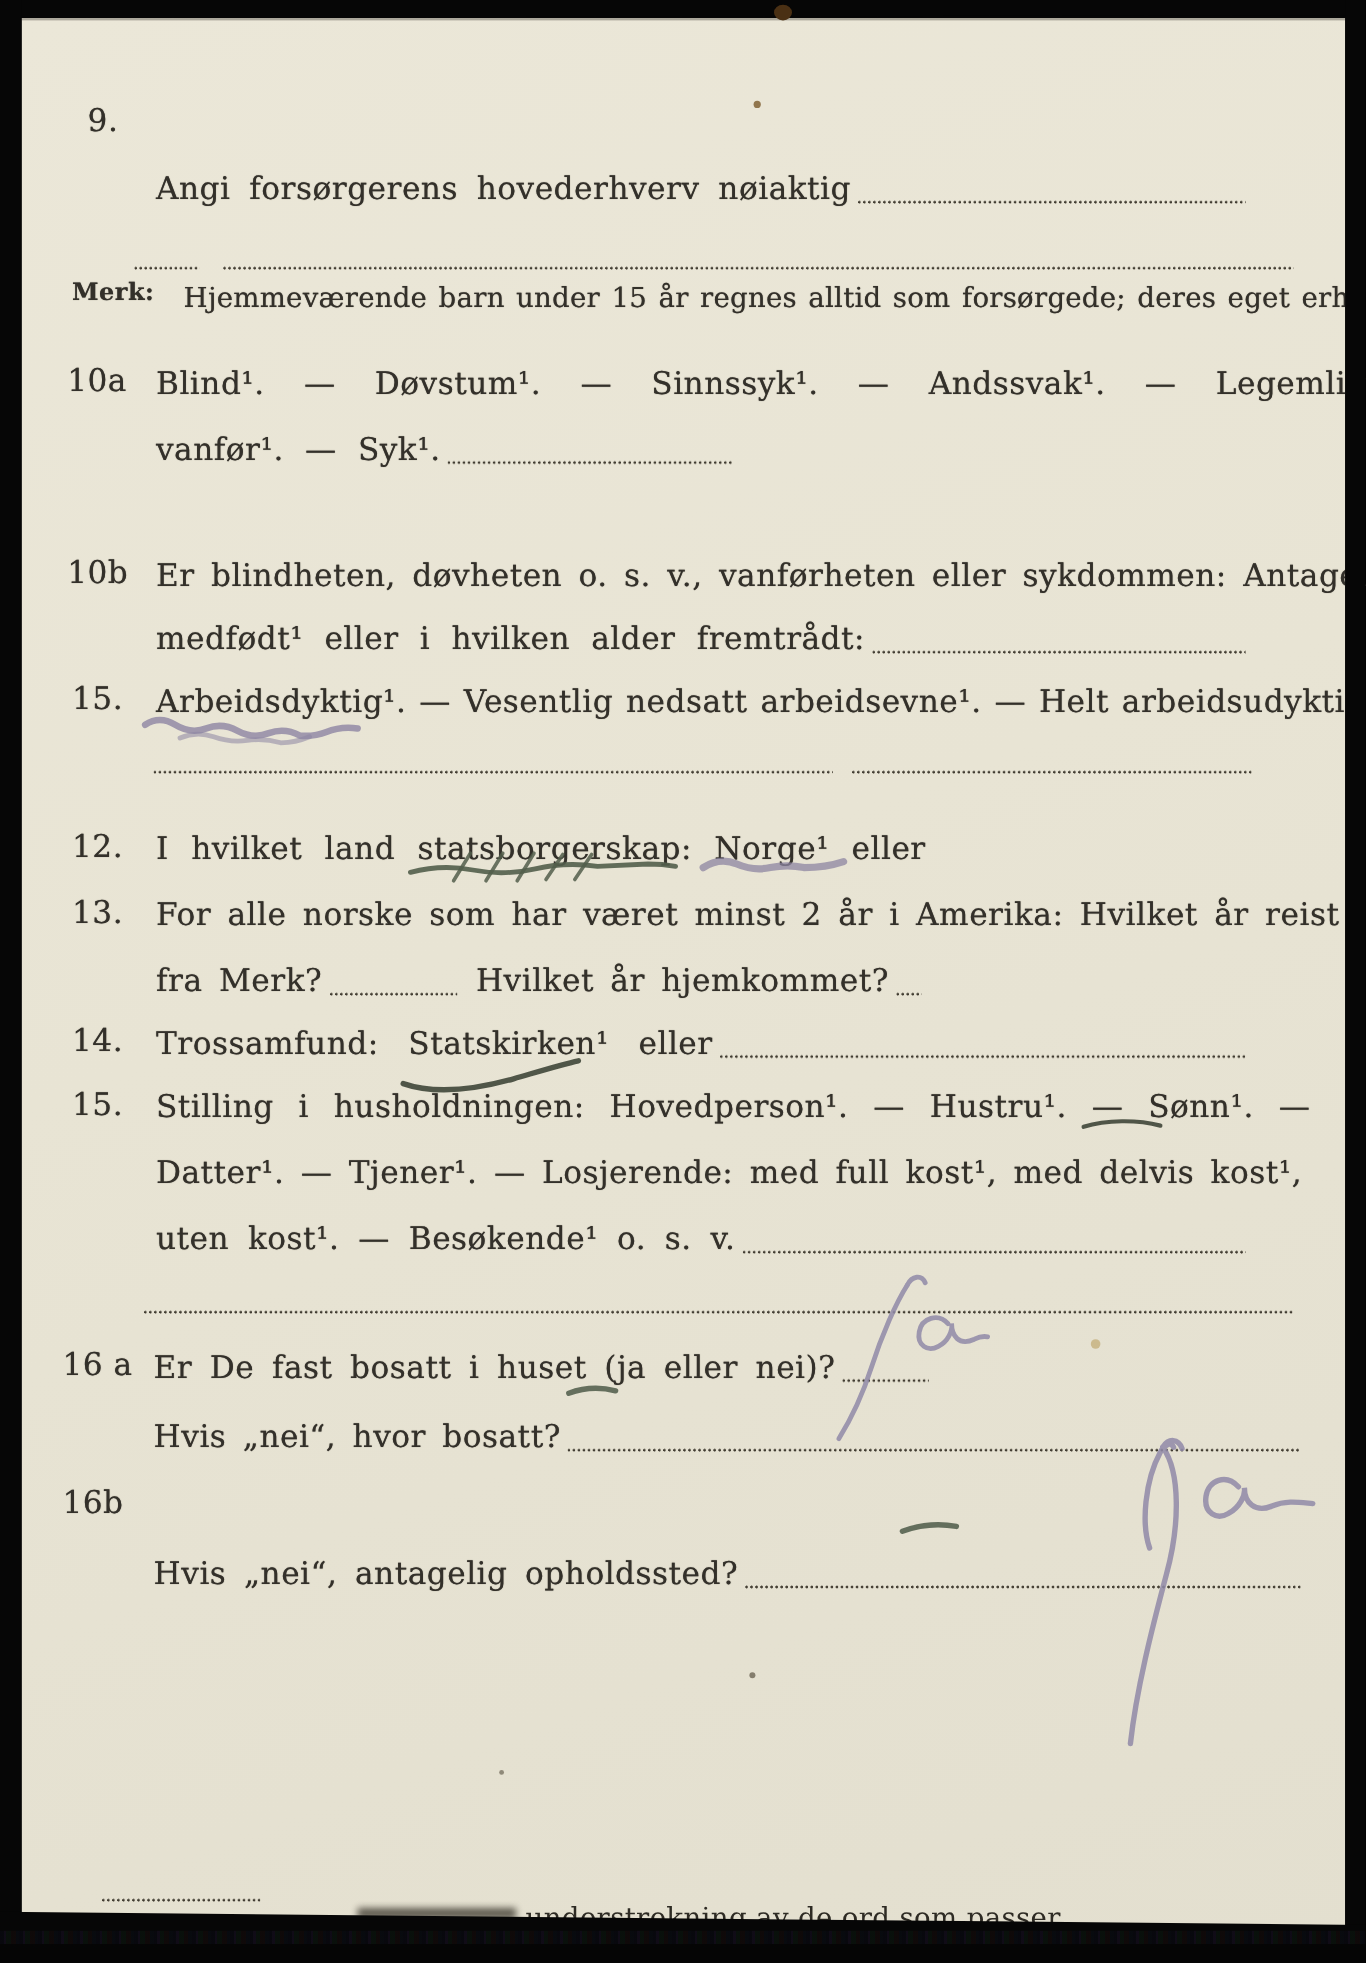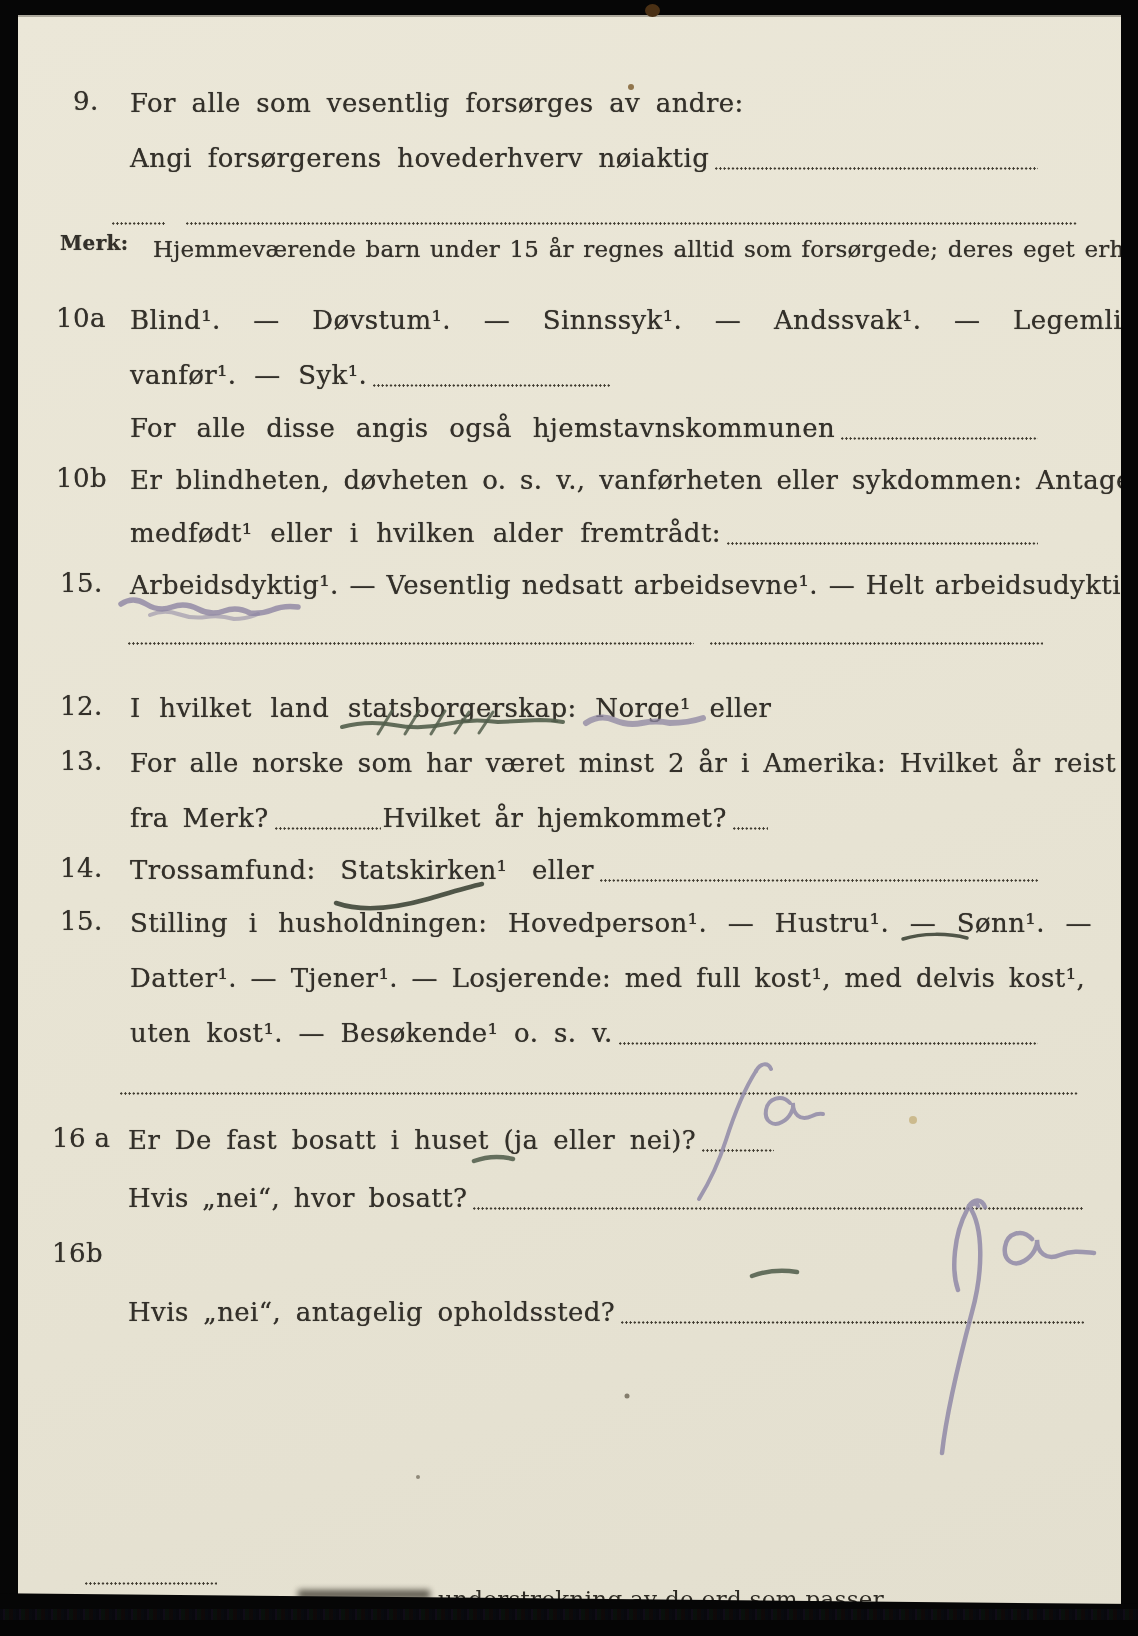--- a/index.html
+++ b/index.html
@@ -16,21 +16,21 @@
        text-shadow:0 0 .7px rgba(46,42,34,.75);}
   .dots{flex:1 1 auto;align-self:flex-end;height:3px;margin:0 2px 5px 6px;
         background-image:radial-gradient(circle at 1.2px 1.5px, rgba(56,51,40,.95) 1px, transparent 1.3px);
         background-size:4.2px 3px;background-repeat:repeat-x;}
   .dots-fixed{width:106px;flex:0 0 auto;}
   .dotline{position:absolute;height:3px;z-index:2;
         background-image:radial-gradient(circle at 1.2px 1.5px, rgba(56,51,40,.95) 1px, transparent 1.3px);
         background-size:4.2px 3px;background-repeat:repeat-x;}
   .merk-label{font-weight:bold;font-size:20px;}
   .merk-text{font-size:23px;letter-spacing:.2px;}
-  .gap12{text-align:right;}
+  .gap12{margin-left:14px;text-align:right;}
   .marks{position:absolute;left:0;top:0;z-index:3;pointer-events:none;}
   .edge{position:absolute;background:#060606;z-index:5;}
   .edge-top{left:0;top:0;width:1138px;height:15px;transform:rotate(-0.12deg);transform-origin:0 100%;}
   .edge-left{left:0;top:0;width:18px;height:1636px;}
   .edge-right{left:1121px;top:0;width:17px;height:1636px;}
   .edge-bottom{left:-20px;top:1593px;width:1210px;height:70px;background:#060606;
                transform:rotate(0.55deg);transform-origin:0 0;position:absolute;z-index:5;}
   .edge-bottom2{left:0;top:1620px;width:1138px;height:16px;position:absolute;background:#050505;z-index:6;}
   .streaks{position:absolute;left:0;top:1609px;width:1138px;height:11px;z-index:6;opacity:.55;
         background:repeating-linear-gradient(90deg,#0a0a14 0 3px,#181024 3px 5px,#0c1810 5px 9px,#160c0c 9px 13px,#0a0e16 13px 16px);}
@@ -47,46 +47,39 @@
 </style>
 </head>
 <body>
 
 <div class="page">
 
   <div class="paper"></div>
   <div class="paper-edge"></div>
 
   <span class="num" style="left:73px;top:86px">9.</span>
-  <div class="row ws7" style="left:130px;top:86px;width:910px">
-    <span class="t">For alle som vesentlig forsørges av andre:</span>
-  </div>
   <div class="row ws7" style="left:130px;top:141px;width:910px">
     <span class="t">Angi forsørgerens hovederhverv nøiaktig</span>
     <span class="dots"></span>
   </div>
 
   <div class="dotline" style="left:112px;top:222px;width:54px"></div>
   <div class="dotline" style="left:186px;top:222px;width:892px"></div>
 
   <span class="num merk-label" style="left:60px;top:231px">Merk:</span>
   <div class="row merk-text ws2" style="left:153px;top:232px;width:890px">
     <span class="t">Hjemmeværende barn under 15 år regnes alltid som forsørgede; deres eget erhverv</span>
   </div>
 
   <span class="num" style="left:56px;top:303px">10a</span>
   <div class="row ws24" style="left:130px;top:303px;width:895px">
     <span class="t">Blind¹. — Døvstum¹. — Sinnssyk¹. — Andssvak¹. — Legemlig</span>
   </div>
   <div class="row ws9" style="left:130px;top:358px;width:482px">
     <span class="t">vanfør¹. — Syk¹.</span>
-    <span class="dots"></span>
-  </div>
-  <div class="row ws12" style="left:130px;top:411px;width:910px">
-    <span class="t">For alle disse angis også hjemstavnskommunen</span>
     <span class="dots"></span>
   </div>
 
   <span class="num" style="left:56px;top:463px">10b</span>
   <div class="row ws5" style="left:130px;top:463px;width:895px">
     <span class="t">Er blindheten, døvheten o. s. v., vanførheten eller sykdommen: Antagelig</span>
   </div>
   <div class="row ws9" style="left:130px;top:516px;width:910px">
     <span class="t">medfødt¹ eller i hvilken alder fremtrådt:</span>
     <span class="dots"></span>

